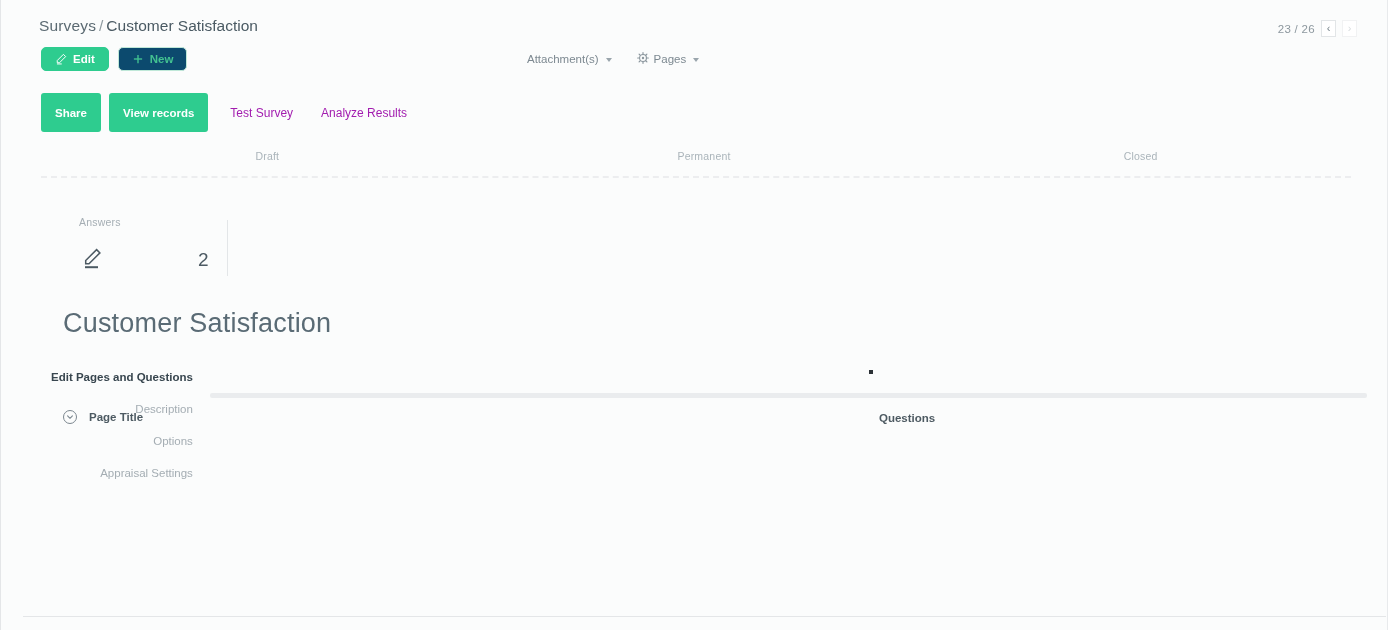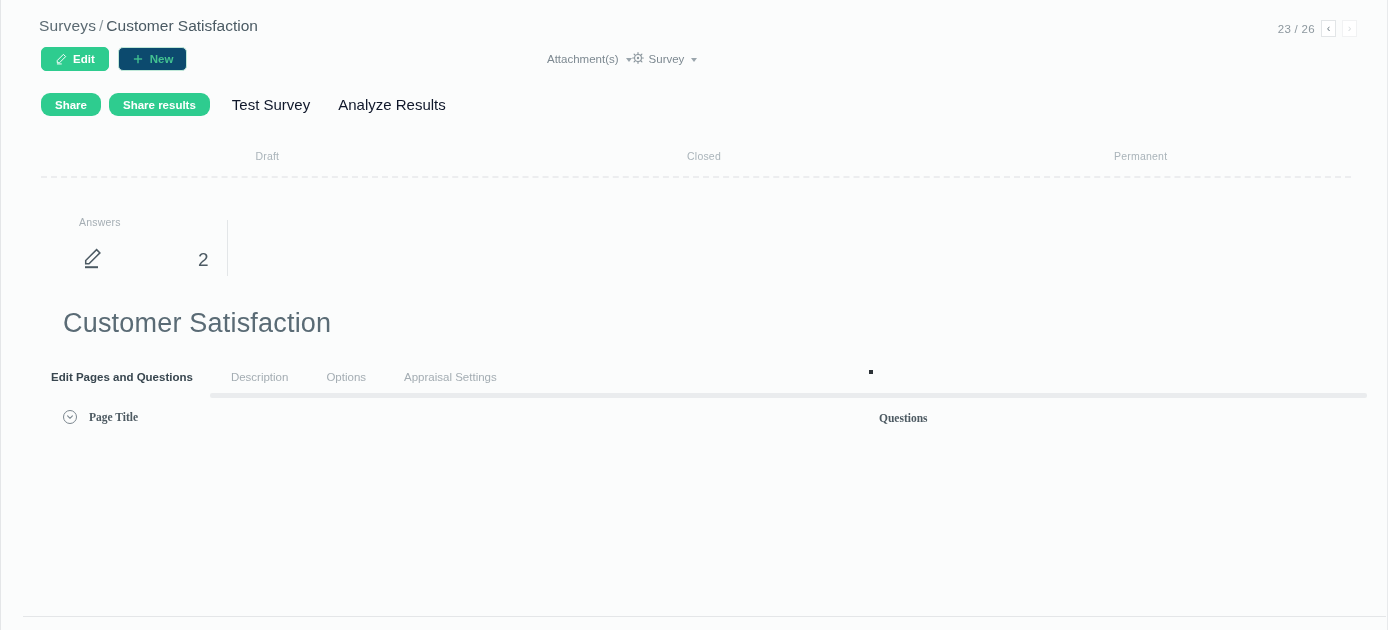--- a/index.html
+++ b/index.html
@@ -98,21 +98,21 @@
   }
   .ico-pencil-sm, .ico-plus-sm { display: inline-flex; }
 
   
   .action-row {
     position: absolute;
     top: 52px;
     left: 526px;
     display: flex;
     align-items: center;
-    margin-left: 20px;
+    gap: 25px;
   }
   .action-item {
     display: inline-flex;
     align-items: center;
     gap: 5px;
     font-size: 11.5px;
     color: #7d8991;
     cursor: pointer;
   }
   .caret-dn {
@@ -131,33 +131,33 @@
     top: 93px;
     left: 40px;
     display: flex;
     align-items: center;
     gap: 0;
   }
   .pill {
     display: inline-flex;
     align-items: center;
     justify-content: center;
-    height: 23px;
+    height: 39px;
     padding: 0 14px;
-    border-radius: 9px;
+    border-radius: 3px;
     font-size: 11.5px;
     font-weight: 600;
     background: #2ecc8f;
     color: #ffffff;
     cursor: pointer;
     margin-right: 8px;
   }
   .plain-link {
-    font-size: 15px;
-    color: #0f172a;
+    font-size: 12px;
+    color: #a21caf;
     cursor: pointer;
     padding: 0 14px;
   }
 
   
   .statusbar {
     position: absolute;
     top: 137px;
     left: 40px;
     width: 1310px;
@@ -244,21 +244,22 @@
     font-weight: 400;
   }
 
   
   .tabs {
     position: absolute;
     top: 371px;
     left: 50px;
     display: flex;
     align-items: flex-end;
-    gap: 4px;
+    gap: 11px;
+    flex-direction: column;
   }
   .tab {
     font-size: 11.5px;
     color: #a4adb3;
     padding: 0 24px 9px 0;
     cursor: pointer;
     white-space: nowrap;
   }
   .tab:not(:first-child) { padding-left: 10px; }
   .tab.active {
@@ -275,21 +276,20 @@
     border-radius: 2px;
   }
 
   
   .list-head {
     position: absolute;
     top: 410px;
     left: 50px;
     width: 1310px;
     height: 24px;
-    font-family: Liberation Serif, serif;
   }
   .col-head {
     position: absolute;
     font-size: 11.5px;
     font-weight: 700;
     color: #4d5a62;
   }
   .col-head.page { left: 38px; top: 1px; }
   .col-head.questions { left: 828px; top: 2px; }
 
@@ -396,41 +396,41 @@
             <line x1="8" y1="13.4" x2="8" y2="15.1"></line>
             <line x1="0.9" y1="8" x2="2.6" y2="8"></line>
             <line x1="13.4" y1="8" x2="15.1" y2="8"></line>
             <line x1="2.8" y1="2.8" x2="4" y2="4"></line>
             <line x1="12" y1="12" x2="13.2" y2="13.2"></line>
             <line x1="13.2" y1="2.8" x2="12" y2="4"></line>
             <line x1="4" y1="12" x2="2.8" y2="13.2"></line>
           </g>
         </svg>
       </span>
-      <span>Survey</span>
+      <span>Pages</span>
       <i class="caret-dn"></i>
     </div>
   </div>
 
   <div class="tool-row">
     <div class="pill">Share</div>
-    <div class="pill">Share results</div>
+    <div class="pill">View records</div>
     <div class="plain-link">Test Survey</div>
     <div class="plain-link">Analyze Results</div>
   </div>
 
   <div class="statusbar">
     <div class="status-step">
       <span>Draft</span>
     </div>
     <div class="status-step">
+      <span>Permanent</span>
+    </div>
+    <div class="status-step">
       <span>Closed</span>
-    </div>
-    <div class="status-step">
-      <span>Permanent</span>
     </div>
   </div>
   <div class="dashline"></div>
 
   <div class="stat-block">
     <div class="stat-label">Answers</div>
     <div class="stat-row">
       <span>
         <svg width="26" height="26" viewBox="0 0 26 26">
           <path d="M17.6 4.6l3.3 3.3L10 18.8H6.7v-3.3z" fill="none" stroke="#4c5a63" stroke-width="1.5"></path>

